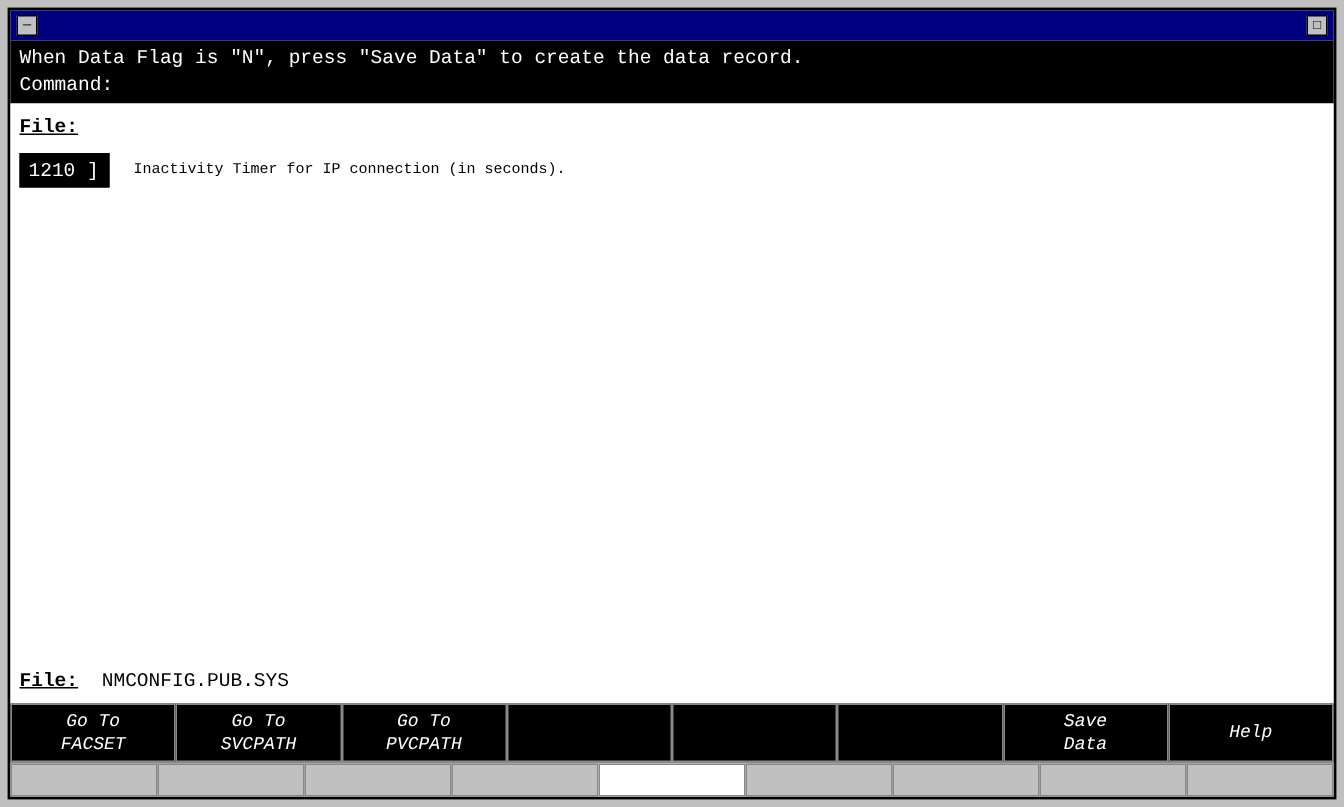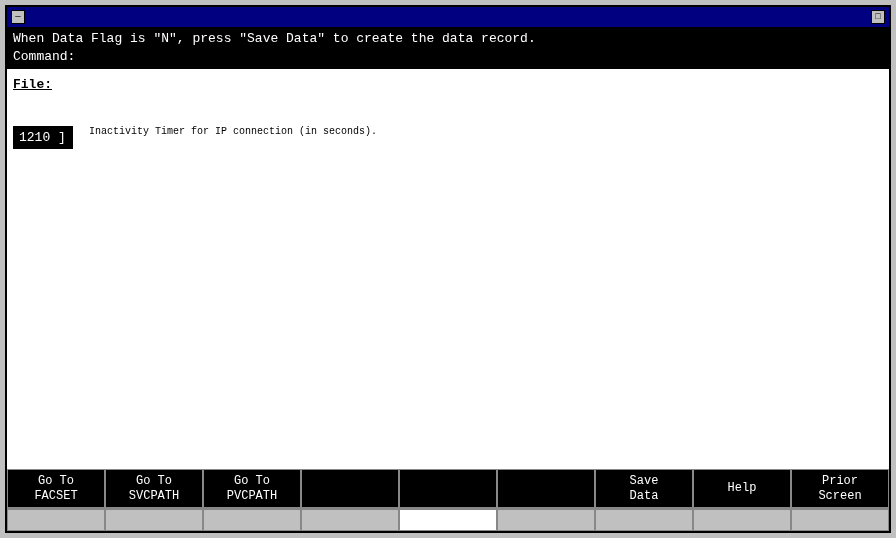--- a/index.html
+++ b/index.html
@@ -78,22 +78,22 @@
       flex-direction: column;
     }
 
     .path-label {
       text-decoration: underline;
       font-weight: bold;
     }
 
     .field-row {
       display: flex;
-      align-items: flex-start;
-      margin-top: 24px;
+      align-items: center;
+      margin-top: 0;
     }
 
     .field-box {
       border: 2px solid #000000;
       background: #000000;
       color: #ffffff;
       padding: 2px 4px;
       font-family: 'Courier New', Courier, monospace;
       font-size: 13px;
       min-width: 60px;
@@ -114,20 +114,21 @@
     }
 
     .file-label {
       text-decoration: underline;
       font-weight: bold;
     }
 
     .btn-row {
       display: flex;
       width: 100%;
+      font-style: italic;
     }
 
     .btn-cell {
       flex: 1;
       border: 1px solid #888;
       background: #000000;
       color: #ffffff;
       font-family: 'Courier New', Courier, monospace;
       font-size: 12px;
       text-align: center;
@@ -207,33 +208,36 @@
 
     <div class="path-row">
       <span class="path-label underline">File:</span>
     </div>
 
     <div class="field-row">
       <div class="field-box">1210 ]</div>
       <span class="field-label">Inactivity Timer for IP connection (in seconds).</span>
     </div>
 
+    <div class="file-section">
+      <span class="file-label underline">File:</span>
+      <span style="margin-left:8px;">NMCONFIG.PUB.SYS</span>
+    </div>
   </div>
 
   <div>
     <div class="btn-row">
       <div class="btn-cell active">Go To<br>FACSET</div>
       <div class="btn-cell active">Go To<br>SVCPATH</div>
       <div class="btn-cell active">Go To<br>PVCPATH</div>
       <div class="btn-cell empty"></div>
       <div class="btn-cell empty"></div>
       <div class="btn-cell empty"></div>
       <div class="btn-cell active">Save<br>Data</div>
       <div class="btn-cell active">Help</div>
-      <div class="btn-cell active">Prior<br>Screen</div>
     </div>
     <div class="second-row">
       <div class="second-row-cell mid"></div>
       <div class="second-row-cell mid"></div>
       <div class="second-row-cell mid"></div>
       <div class="second-row-cell mid"></div>
       <div class="second-row-cell white"></div>
       <div class="second-row-cell mid"></div>
       <div class="second-row-cell mid"></div>
       <div class="second-row-cell mid"></div>

